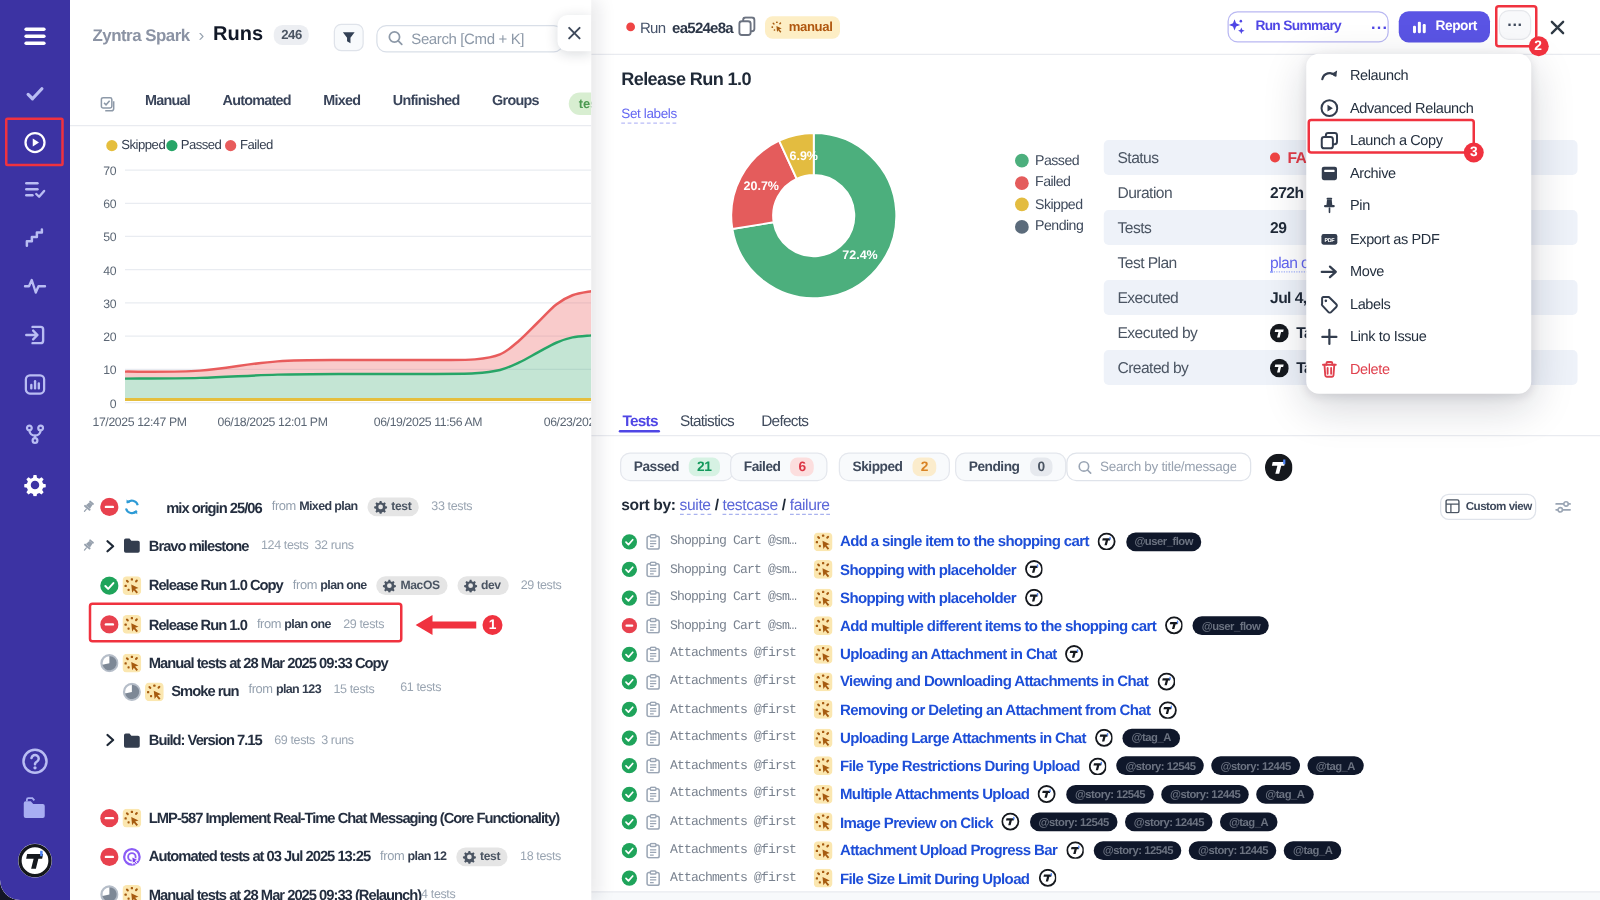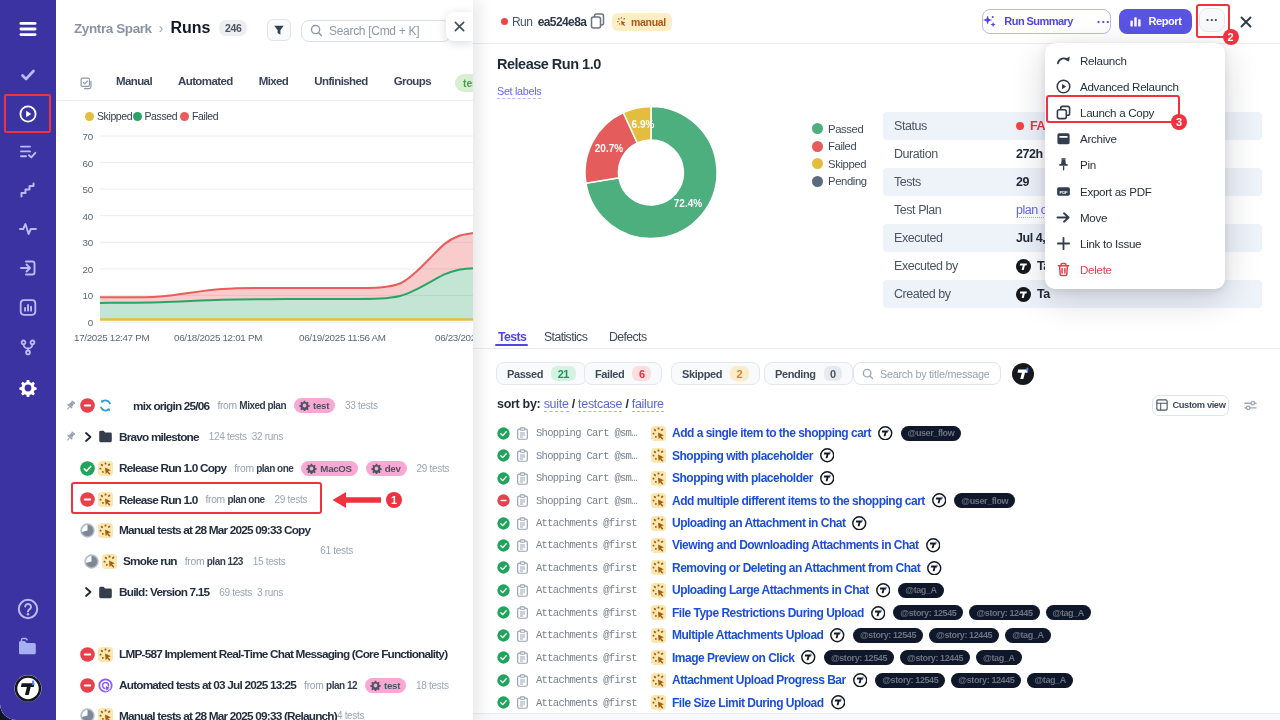--- a/index.html
+++ b/index.html
@@ -11,21 +11,21 @@
   .sidebar { position:absolute; left:0; top:0; width:56px; height:720px; background:#3C33A3; border-radius:0 0 0 16px; }
   .sicon { position:absolute; left:0; width:56px; display:flex; justify-content:center; }
   
   .panel { position:absolute; left:56px; top:0; width:417px; height:720px; background:#fff; overflow:hidden; box-shadow:6px 0 14px rgba(15,23,42,.10); }
   .crumb-grey { color:#8b93a4; font-size:13.5px; font-weight:700; letter-spacing:-0.4px; }
   .chip-grey { background:#eceef2; border-radius:7px; color:#4b5563; font-size:10.5px; font-weight:700; letter-spacing:-0.3px; padding:2px 5.5px; }
   .runrow-title { color:#242e3f; font-size:11.8px; font-weight:700; letter-spacing:-0.8px; }
   .from { color:#94a0ae; font-size:10.3px; letter-spacing:-0.3px; }
   .from b { color:#333d4e; font-size:10px; font-weight:700; letter-spacing:-0.5px; }
   .ntests { color:#9aa5b2; font-size:10px; letter-spacing:-0.3px; }
-  .gearchip { display:inline-flex; align-items:center; gap:3px; background:#f9a8d4; border-radius:9px; color:#4b5563; font-size:9.7px; font-weight:600; letter-spacing:-0.3px; padding:2px 6px 2px 5px; }
+  .gearchip { display:inline-flex; align-items:center; gap:3px; background:#e5e5e5; border-radius:9px; color:#4b5563; font-size:9.7px; font-weight:600; letter-spacing:-0.3px; padding:2px 6px 2px 5px; }
   
   .main-head { position:absolute; left:473px; top:0; right:0; height:44px; background:#fff; border-bottom:1px solid #e9ebf0; }
   .btn { display:flex; align-items:center; justify-content:center; border-radius:8px; font-size:13px; font-weight:600;gap:12px; }
   .trow { position:absolute; left:883px; width:379px; height:28px; display:flex; align-items:center; }
   .trow.alt { background:#eef2f9; border-radius:4px; }
   .tlabel { width:133px; padding-left:11px; color:#4b5563; font-size:12.5px; letter-spacing:-0.45px; }
   .tval { color:#1f2937; font-size:12.5px; letter-spacing:-0.45px; font-weight:700; display:flex; align-items:center; white-space:nowrap; }
   .fchip { display:inline-flex; align-items:center; height:23px; border:1px solid #e4e7ed; background:#f8fafc; border-radius:8px; font-size:11px; font-weight:700; letter-spacing:-0.4px; color:#3f4a5c; padding:0 10px; gap:8px; white-space:nowrap; }
   .cnt { border-radius:6px; font-size:11px; font-weight:700; padding:1.5px 6.5px; }
   .testrow { position:absolute; left:481px; right:0; height:22.45px; display:flex; align-items:center; }
@@ -941,21 +941,21 @@
               <rect x="9.9" y="3" width="2.5" height="1.6" rx=".7" transform="rotate(-45 11.1 3.8)"></rect>
               <rect x="1.6" y="6.8" width="1.8" height="1.8" rx=".5"></rect>
               <rect x="4" y="10" width="1.7" height="1.7" rx=".5"></rect>
               <path d="M7 6.6 L12.8 9.3 L10.1 10.2 L12.4 12.7 L11.2 13.8 L9.1 11.2 L7.7 13.2 Z"></path>
             </g>
           </svg>
         </span>
         <span class="runrow-title" style="margin-left:6px;">Manual tests at 28 Mar 2025 09:33 Copy</span>
         <span class="ntests" style="margin-left:10px;margin-top:41px;">61 tests</span>
       </div>
-<div class="abs" style="left:4px;top:545.9px;width:425px;height:31.2px;display:flex;align-items:center;padding-left:8px;white-space:nowrap;">
+<div class="abs" style="left:18px;top:545.9px;width:425px;height:31.2px;display:flex;padding-left:8px;white-space:nowrap;">
         <span style="flex:none;width:13px;"></span>
         <span style="display:flex;flex:none;margin-left:3px;width:15px;justify-content:center;">
           <svg width="15" height="15" viewBox="0 0 14 14" style="flex:none;">
             <circle cx="7" cy="7" r="5.9" fill="none" stroke="#b6bec9" stroke-width="1.7"></circle>
             <path d="M7 7 L7 1.6 A5.4 5.4 0 1 1 1.8 8.3 Z" fill="#7d8896"></path>
           </svg>
         </span>
         <span style="display:flex;flex:none;margin-left:3px;">
           <svg width="15" height="15" viewBox="0 0 15 15" style="flex:none;">
             <rect width="15" height="15" rx="3.5" fill="#FBE7B0"></rect>
@@ -1157,20 +1157,24 @@
           </g>
         </svg>Pin</div>
   <div class="mi"><svg width="15" height="15" viewBox="0 0 16 16">
           <rect x="1.2" y="3.5" width="13.6" height="9" rx="1.8" fill="#333d4e"></rect>
           <text x="8" y="10.4" font-size="4.6" font-weight="bold" fill="#fff" text-anchor="middle" font-family="Liberation Sans">PDF</text>
         </svg>Export as PDF</div>
   <div class="mi"><svg width="15" height="15" viewBox="0 0 16 16">
           <path d="M1.5 8 h11 M8.5 3.5 L13.5 8 L8.5 12.5" stroke="#333d4e" stroke-width="1.9" fill="none" stroke-linecap="round" stroke-linejoin="round"></path>
         </svg>Move</div>
   <div class="mi"><svg width="15" height="15" viewBox="0 0 16 16">
+          <path d="M1.8 7.2 V2.8 a1 1 0 0 1 1 -1 h4.4 a1.6 1.6 0 0 1 1.1.5 l5.6 5.6 a1.6 1.6 0 0 1 0 2.3 l-4.4 4.4 a1.6 1.6 0 0 1 -2.3 0 L1.9 8.9 a1.6 1.6 0 0 1 -.1 -1.7 Z" fill="none" stroke="#333d4e" stroke-width="1.7"></path>
+          <circle cx="5" cy="5" r="1.1" fill="#333d4e"></circle>
+        </svg>Labels</div>
+  <div class="mi"><svg width="15" height="15" viewBox="0 0 16 16">
           <path d="M8 2 v12 M2 8 h12" stroke="#333d4e" stroke-width="1.9" stroke-linecap="round"></path>
         </svg>Link to Issue</div>
   <div class="mi" style="color:#E0414E;"><svg width="15" height="15" viewBox="0 0 16 16">
           <g stroke="#E0414E" stroke-width="1.6" fill="none" stroke-linecap="round">
             <path d="M2.5 4 h11"></path>
             <path d="M5.5 4 V2.7 a1 1 0 0 1 1 -1 h3 a1 1 0 0 1 1 1 V4"></path>
             <path d="M3.8 4 l.7 9.2 a1.2 1.2 0 0 0 1.2 1.1 h4.6 a1.2 1.2 0 0 0 1.2 -1.1 L12.2 4"></path>
             <path d="M6.5 6.8 v5 M9.5 6.8 v5"></path>
           </g>
         </svg>Delete</div>

